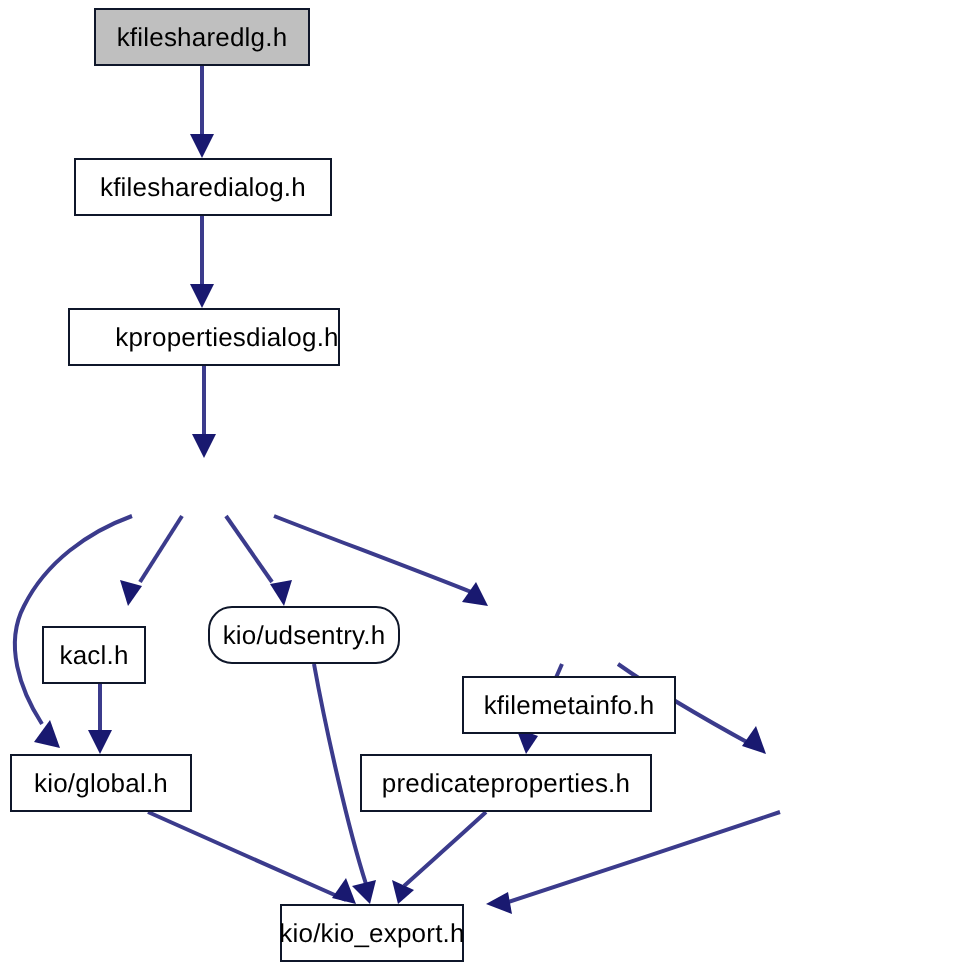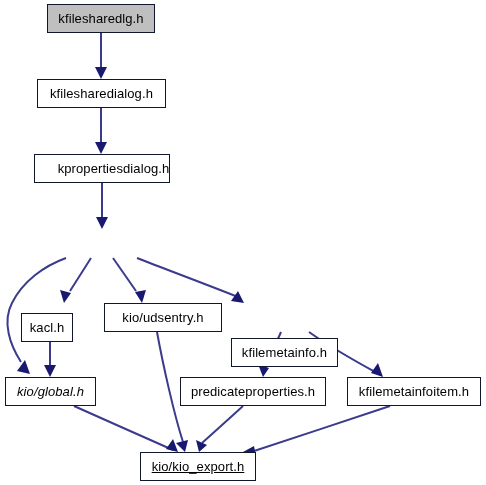--- a/index.html
+++ b/index.html
@@ -111,37 +111,34 @@
 
   <div class="node" style="left:34px; top:154px; width:136px; height:29px;padding-left:23px;">
     <span class="node-label">kpropertiesdialog.h</span>
   </div>
 
 
   <div class="node" style="left:21px; top:313px; width:52px; height:29px;">
     <span class="node-label">kacl.h</span>
   </div>
 
-  <div class="node" style="left:104px; top:303px; width:118px; height:29px;">
+  <div class="node" style="left:104px; top:303px; width:96px; height:29px;border-radius:12px;">
     <span class="node-label">kio/udsentry.h</span>
   </div>
 
   <div class="node" style="left:231px; top:303px; width:107px; height:29px;margin-top:35px;">
     <span class="node-label">kfilemetainfo.h</span>
   </div>
 
-  <div class="node" style="left:5px; top:377px; width:91px; height:29px;font-style:italic;">
+  <div class="node" style="left:5px; top:377px; width:91px; height:29px;">
     <span class="node-label">kio/global.h</span>
   </div>
 
   <div class="node" style="left:180px; top:377px; width:146px; height:29px;justify-content:center;">
     <span class="node-label">predicateproperties.h</span>
   </div>
 
-  <div class="node" style="left:347px; top:377px; width:134px; height:29px;">
-    <span class="node-label">kfilemetainfoitem.h</span>
-  </div>
 
-  <div class="node" style="left:140px; top:452px; width:116px; height:29px;text-decoration:underline;">
+  <div class="node" style="left:140px; top:452px; width:92px; height:29px;">
     <span class="node-label">kio/kio_export.h</span>
   </div>
 
 </div>
 
 </body></html>

